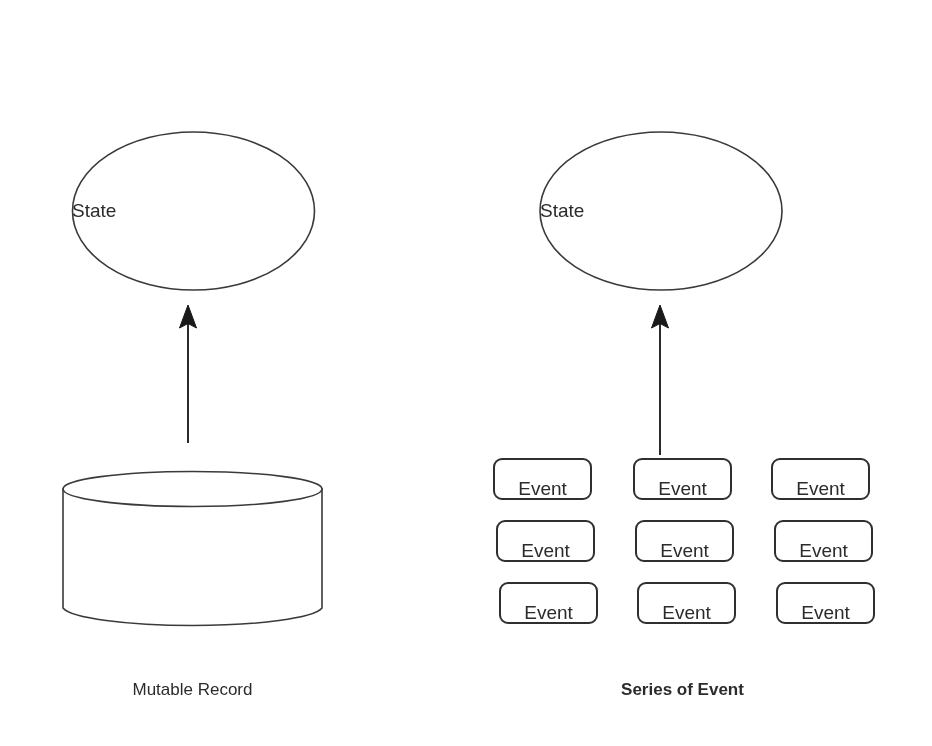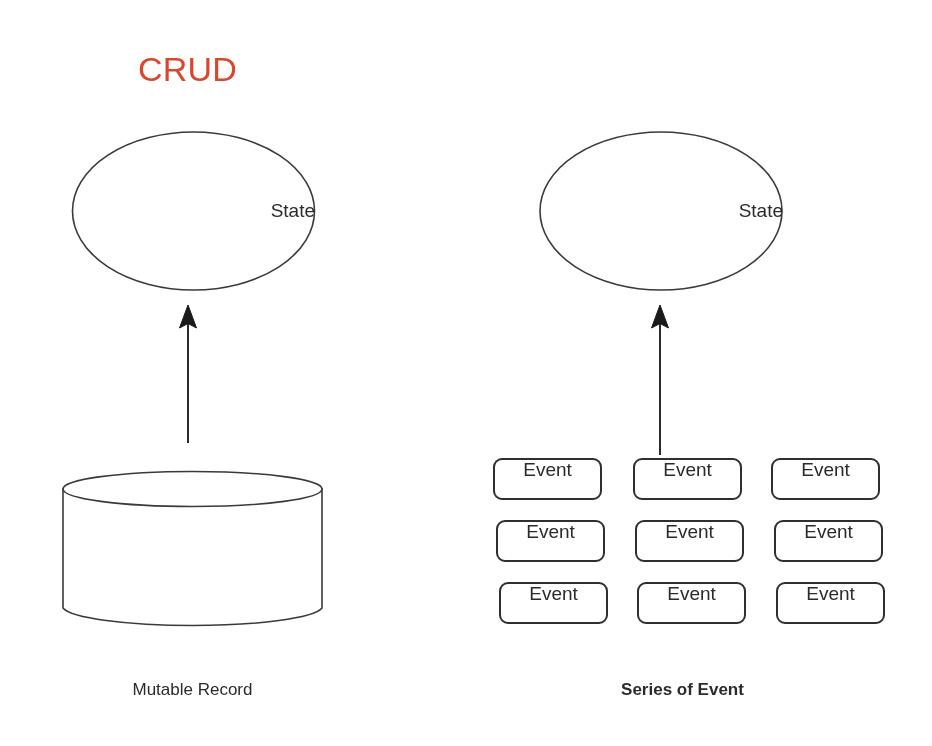--- a/index.html
+++ b/index.html
@@ -58,37 +58,37 @@
     stroke-width: 1;
     stroke-linejoin: round;
   }
 
   
   .shape-label {
     position: absolute;
     font-size: 19px;
     color: #2b2b2b;
     white-space: nowrap;
-    text-align: right;
+    text-align: left;
     line-height: 1;
   }
   #ellipse-label-left  { left: 72px;  top: 201px; width: 243px; }
   #ellipse-label-right { left: 540px; top: 201px; width: 243px; }
 
   
   .event-box {
     position: absolute;
-    width: 109px;
+    width: 99px;
     height: 42px;
     box-sizing: border-box;
     border: 2px solid #2f2f2f;
     border-radius: 9px;
     background: #ffffff;
     display: flex;
-    align-items: flex-start;
+    align-items: flex-end;
     justify-content: center;
   }
   .event-box-label {
     font-size: 19px;
     color: #2b2b2b;
     line-height: 1;
     white-space: nowrap;
   }
 
   
@@ -101,21 +101,20 @@
     line-height: 1;
   }
   #caption-left  { left: 45px;  top: 681px; width: 295px; }
   #caption-right { left: 535px; top: 681px; width: 295px; font-weight: bold; }
 </style>
 </head>
 <body>
 
 <div id="canvas">
 
-  <div class="heading" id="heading-crud">CRUD</div>
 
 
   <svg id="vector-layer" viewBox="0 0 932 746">
 
     <ellipse class="shape-stroke" cx="193.5" cy="211" rx="121" ry="79"></ellipse>
 
     <ellipse class="shape-stroke" cx="661" cy="211" rx="121" ry="79"></ellipse>
 
     <g>
       <line class="arrow-stem" x1="188" y1="443" x2="188" y2="322"></line>

